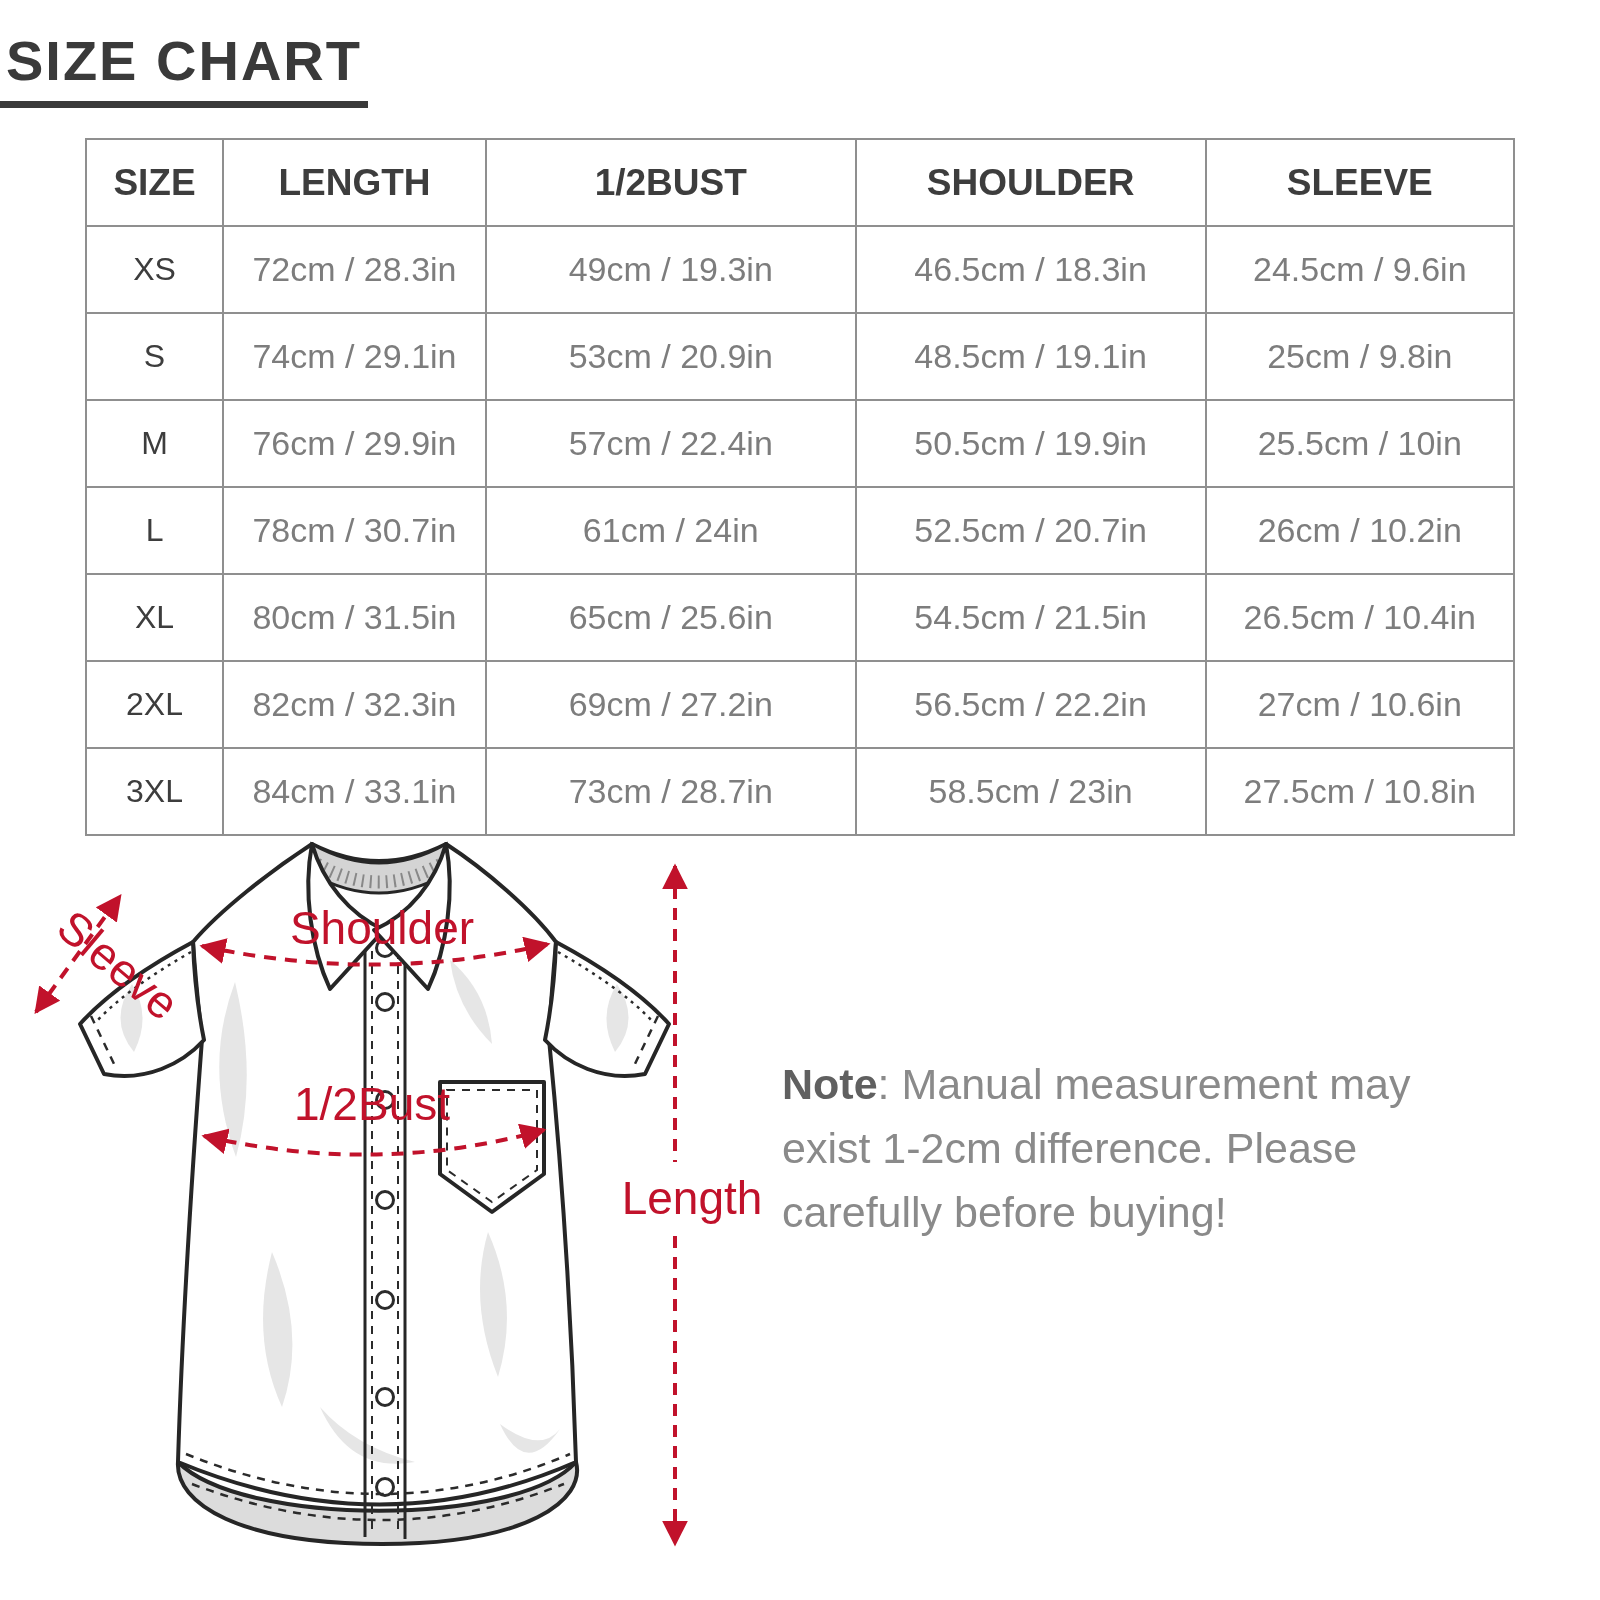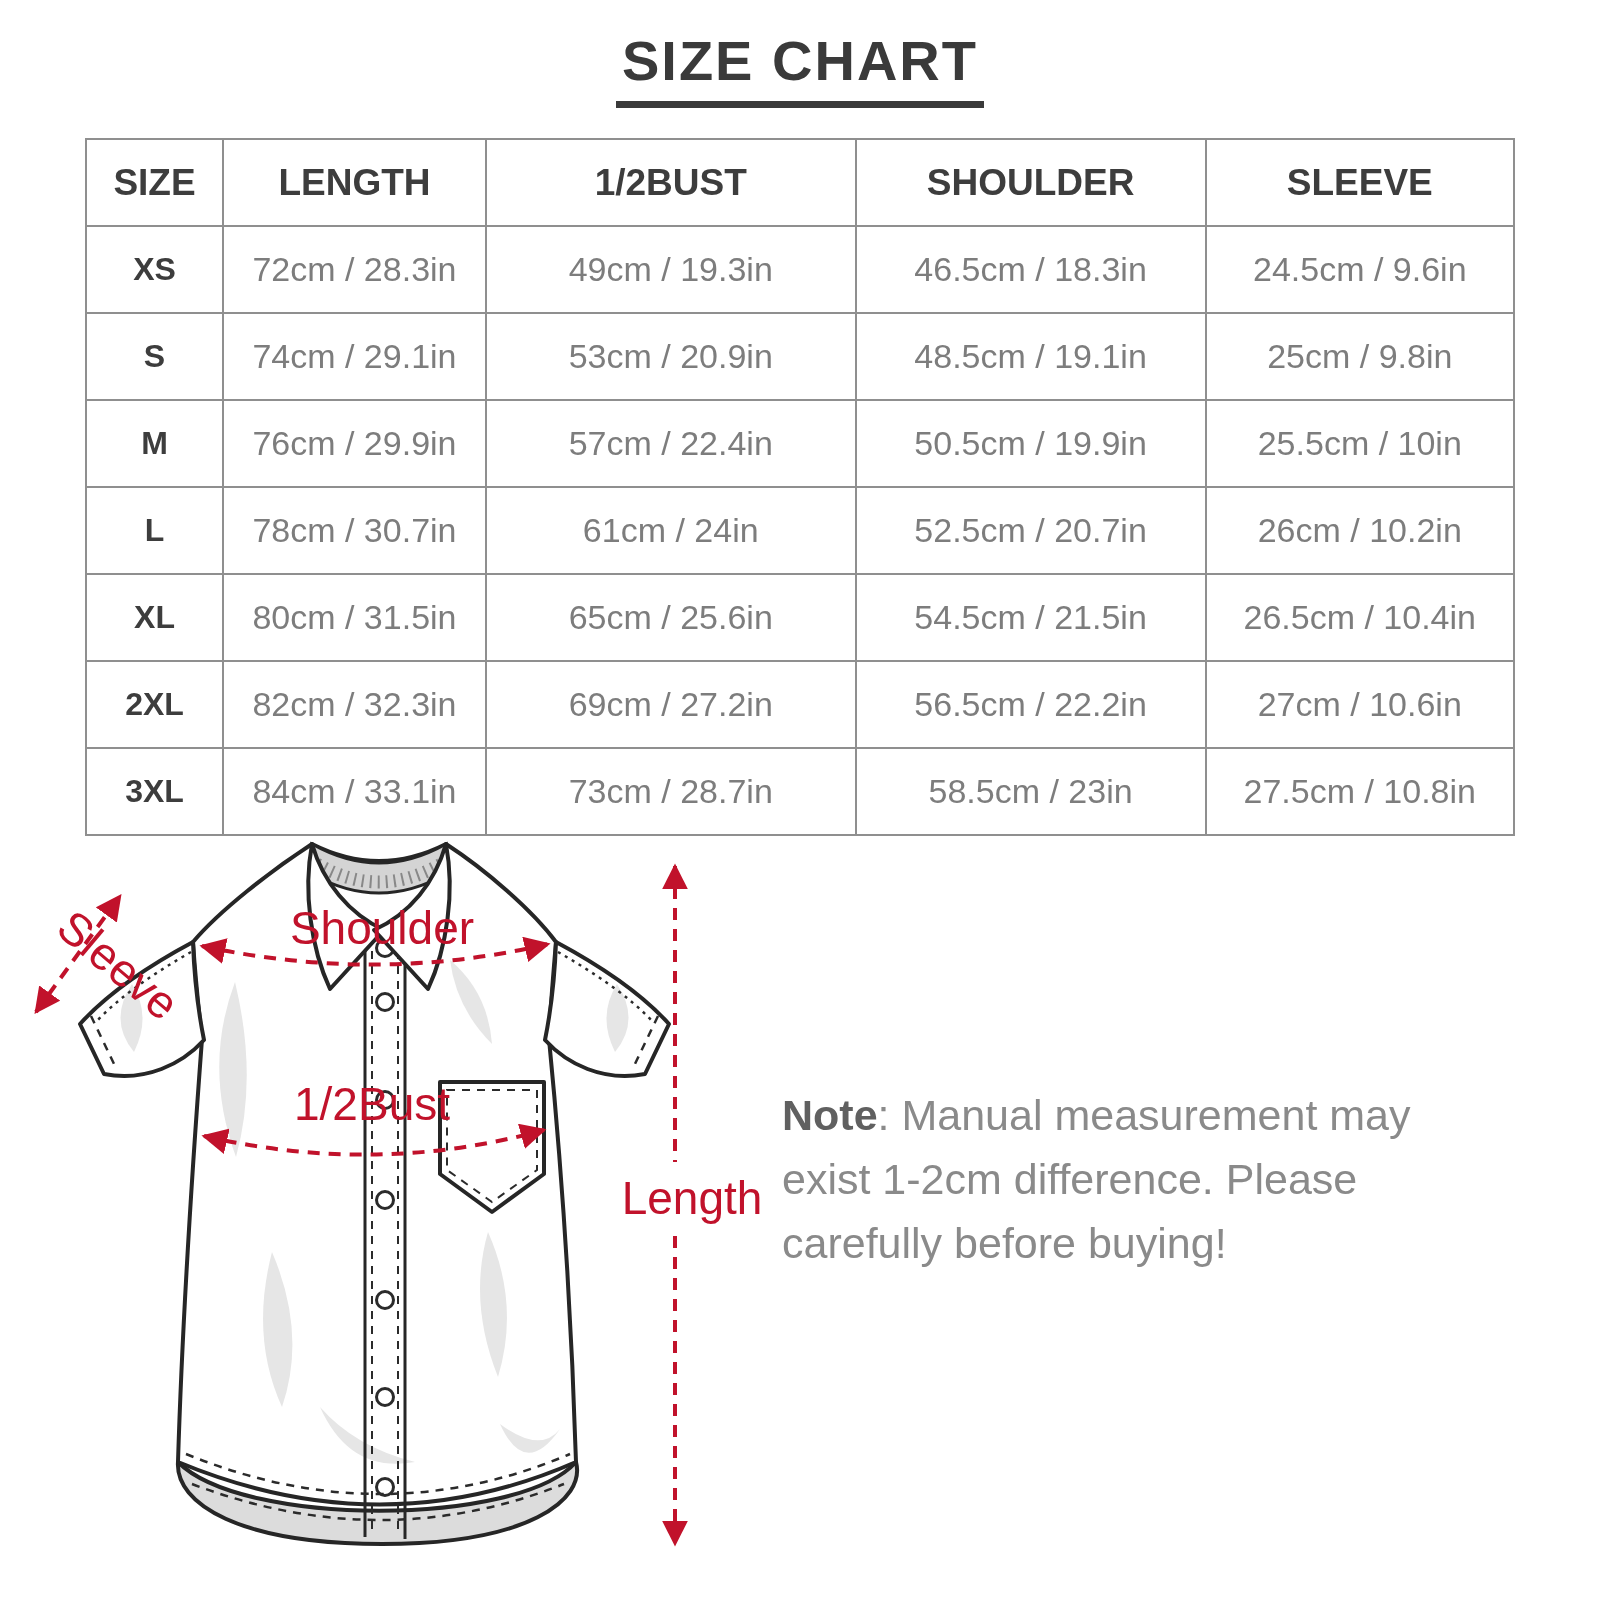--- a/index.html
+++ b/index.html
@@ -1,50 +1,50 @@
 <!DOCTYPE html>
 <html><head>
 <meta charset="utf-8">
 <style>
   html,body{margin:0;padding:0;background:#ffffff;}
   #canvas{
     position:relative;width:1600px;height:1600px;background:#ffffff;overflow:hidden;
     font-family:"Liberation Sans", sans-serif;
   }
   
-  .title-wrap{position:absolute;top:28px;left:0;width:1600px;text-align:center;}
+  .title-wrap{position:absolute;top:28px;left:0;width:1600px;text-align:left;}
   .title{
     display:inline-block;font-size:56px;font-weight:bold;color:#3a3a3a;
     letter-spacing:2px;border-bottom:7px solid #3a3a3a;padding:0 6px 8px 6px;
   }
   
   table.size-table{
     position:absolute;left:85px;top:138px;width:1430px;
     border-collapse:collapse;table-layout:fixed;
   }
   table.size-table th, table.size-table td{
     border:2px solid #8f8f8f;text-align:center;vertical-align:middle;
     height:69px;padding:8px 4px;
   }
   table.size-table th{font-size:37px;font-weight:bold;color:#3d3d3d;}
-  td.size-cell{font-size:32px;font-weight:bold;color:#3d3d3d;}
+  td.size-cell{font-size:32px;font-weight:normal;color:#3d3d3d;}
   td.val-cell{font-size:34px;font-weight:normal;color:#7d7d7d;border-radius:30px;}
   col.c0{width:9.6%} col.c1{width:18.4%} col.c2{width:25.9%} col.c3{width:24.5%} col.c4{width:21.6%}
   
   .diagram{position:absolute;left:20px;top:832px;width:760px;height:745px;}
   .outline{fill:#ffffff;stroke:#262626;stroke-width:4;stroke-linejoin:round;}
   .thin{fill:none;stroke:#262626;stroke-width:3;}
   .stitch{fill:none;stroke:#2b2b2b;stroke-width:2.5;stroke-dasharray:8 7;}
   .crease{fill:#e6e6e6;stroke:none;}
   .red-line{fill:none;stroke:#c1122b;stroke-width:4;stroke-dasharray:12 9;}
   .red-text{fill:#c1122b;font-family:"Liberation Sans",sans-serif;font-size:46px;}
   
   .note{
     position:absolute;left:782px;top:1052px;width:700px;
-    font-size:43px;line-height:64px;color:#8a8a8a;margin-top:31px;
+    font-size:43px;line-height:64px;color:#8a8a8a;
   }
   .note b{color:#606060;font-weight:bold;}
 </style>
 </head>
 <body>
 
 <div id="canvas">
 
   <div class="title-wrap">
     <span class="title">SIZE CHART</span>

